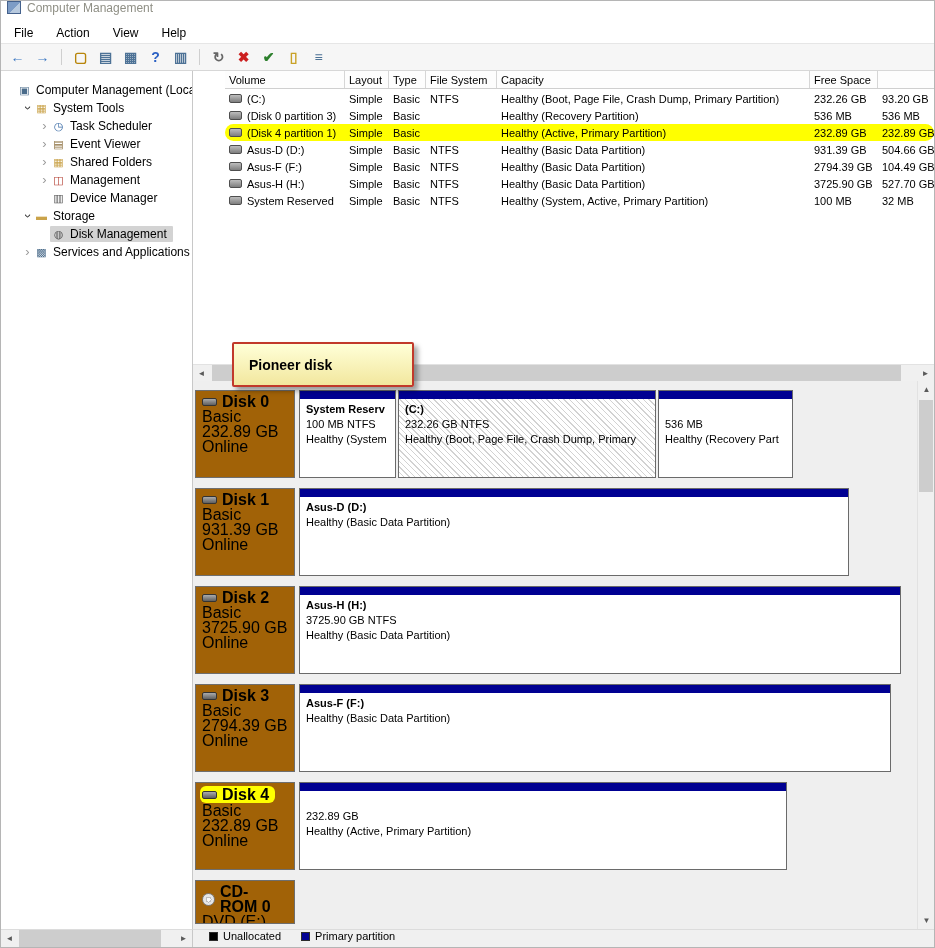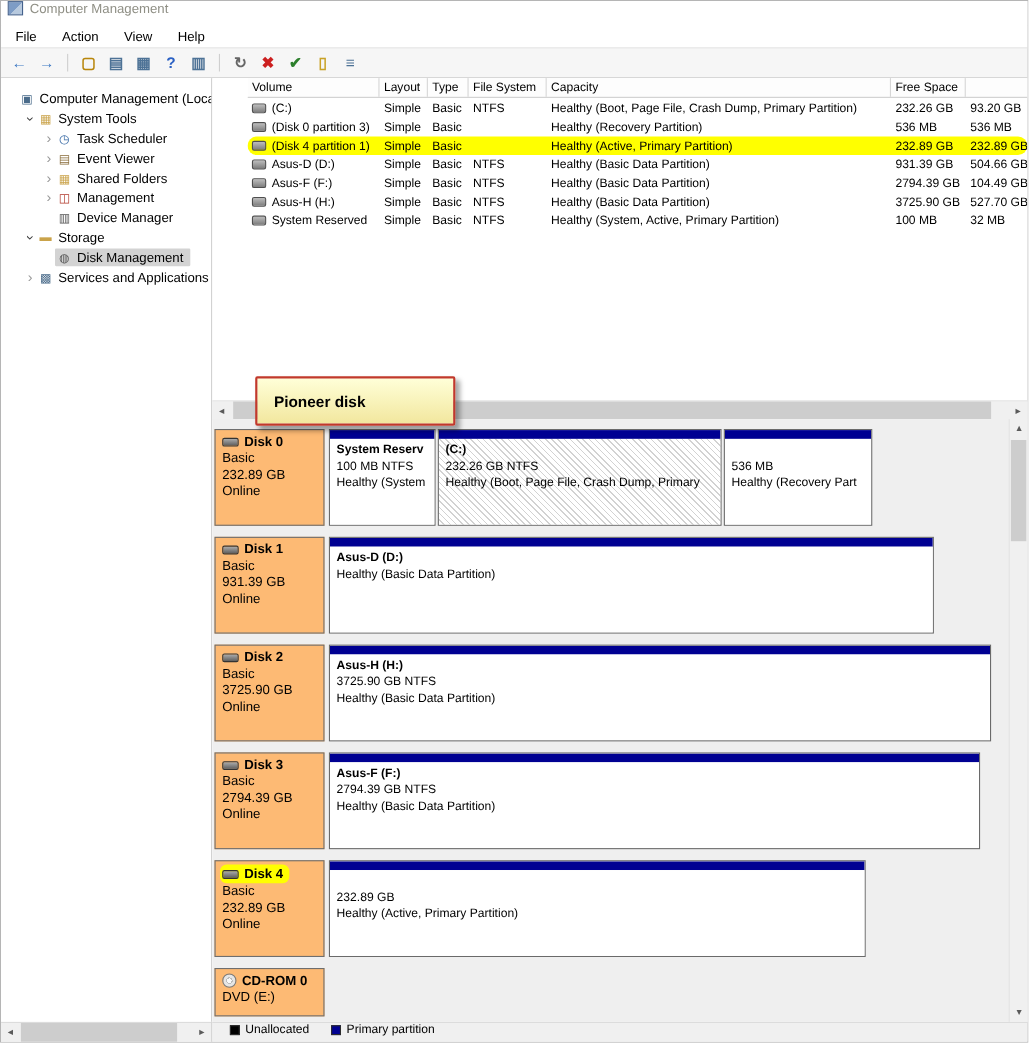--- a/index.html
+++ b/index.html
@@ -65,21 +65,21 @@
   .sb-btn { width: 17px; height: 17px; display: flex; align-items: center; justify-content: center;
     font-size: 8px; color: #5a5a5a; background: #f0f0f0; flex: 0 0 auto; }
   .sb-track { flex: 1 1 auto; position: relative; background: #f0f0f0; }
   .hscroll .sb-thumb { position: absolute; top: 0; bottom: 0; left: 2px; right: 16px; background: #cdcdcd; }
 
   
   .graphic-panel { flex: 1 1 auto; position: relative; background: #efefef; padding: 9px 19px 0 2px; overflow: hidden; }
   .disk-rows { display: flex; flex-direction: column; gap: 10px; }
   .disk-row { display: flex; gap: 4px; height: 88px; }
   .disk-row.cdrom { height: 44px; }
-  .disk-info { width: 100px; flex: 0 0 auto; background: #fdba74; border: 1px solid #6e6e6e; padding: 3px 6px; font-size: 12px; line-height: 15px; overflow: hidden; }
+  .disk-info { width: 100px; flex: 0 0 auto; background: #a16207; border: 1px solid #6e6e6e; padding: 3px 6px; font-size: 16px; line-height: 15px; overflow: hidden; }
   .disk-title { font-weight: bold; display: flex; align-items: center; }
   .disk-title-wrap { display: flex; align-items: center; gap: 5px; padding: 0 3px 0 0; }
   .disk-title-wrap.hl { background: #ffff00; border-radius: 6px; padding: 1px 6px 1px 2px; margin-left: -2px; }
   .disk-icon { width: 15px; height: 8px; flex: 0 0 auto; background: linear-gradient(#ababab,#5f5f5f); border: 1px solid #333; border-radius: 2px; }
   .cd-icon { width: 13px; height: 13px; flex: 0 0 auto; border-radius: 50%; border: 1px solid #7c7c7c;
     background: radial-gradient(circle at 50% 50%, #fafafa 0 2px, #bdbdbd 2px 3px, #e6e6e6 3px 7px); }
   .parts { display: flex; gap: 2px; align-items: stretch; }
   .part { border: 1px solid #6a6a6a; display: flex; flex-direction: column; background: #fff; overflow: hidden; }
   .part-strip { height: 8px; flex: 0 0 auto; background: #000092; }
   .part-body { flex: 1 1 auto; padding: 3px 6px 0 6px; font-size: 11px; line-height: 15px; white-space: nowrap; overflow: hidden; background: #fff; }
@@ -414,21 +414,20 @@
                 </div>
                 <div class="disk-line">Basic</div>
                 <div class="disk-line">2794.39 GB</div>
                 <div class="disk-line">Online</div>
               </div>
               <div class="parts">
                 <div class="part" style="width: 592px; background: rgb(255, 255, 255);">
                   <div class="part-strip" style="background: rgb(0, 0, 146);"></div>
                   <div class="part-body">
                     <div class="part-name">Asus-F  (F:)</div>
-                    <div class="part-line">2794.39 GB NTFS</div>
                     <div class="part-line">Healthy (Basic Data Partition)</div>
                   </div>
                 </div>
               </div>
             </div>
             <div class="disk-row">
               <div class="disk-info">
                 <div class="disk-title">
                   <span class="disk-title-wrap hl">
                     <span class="disk-icon"></span>

